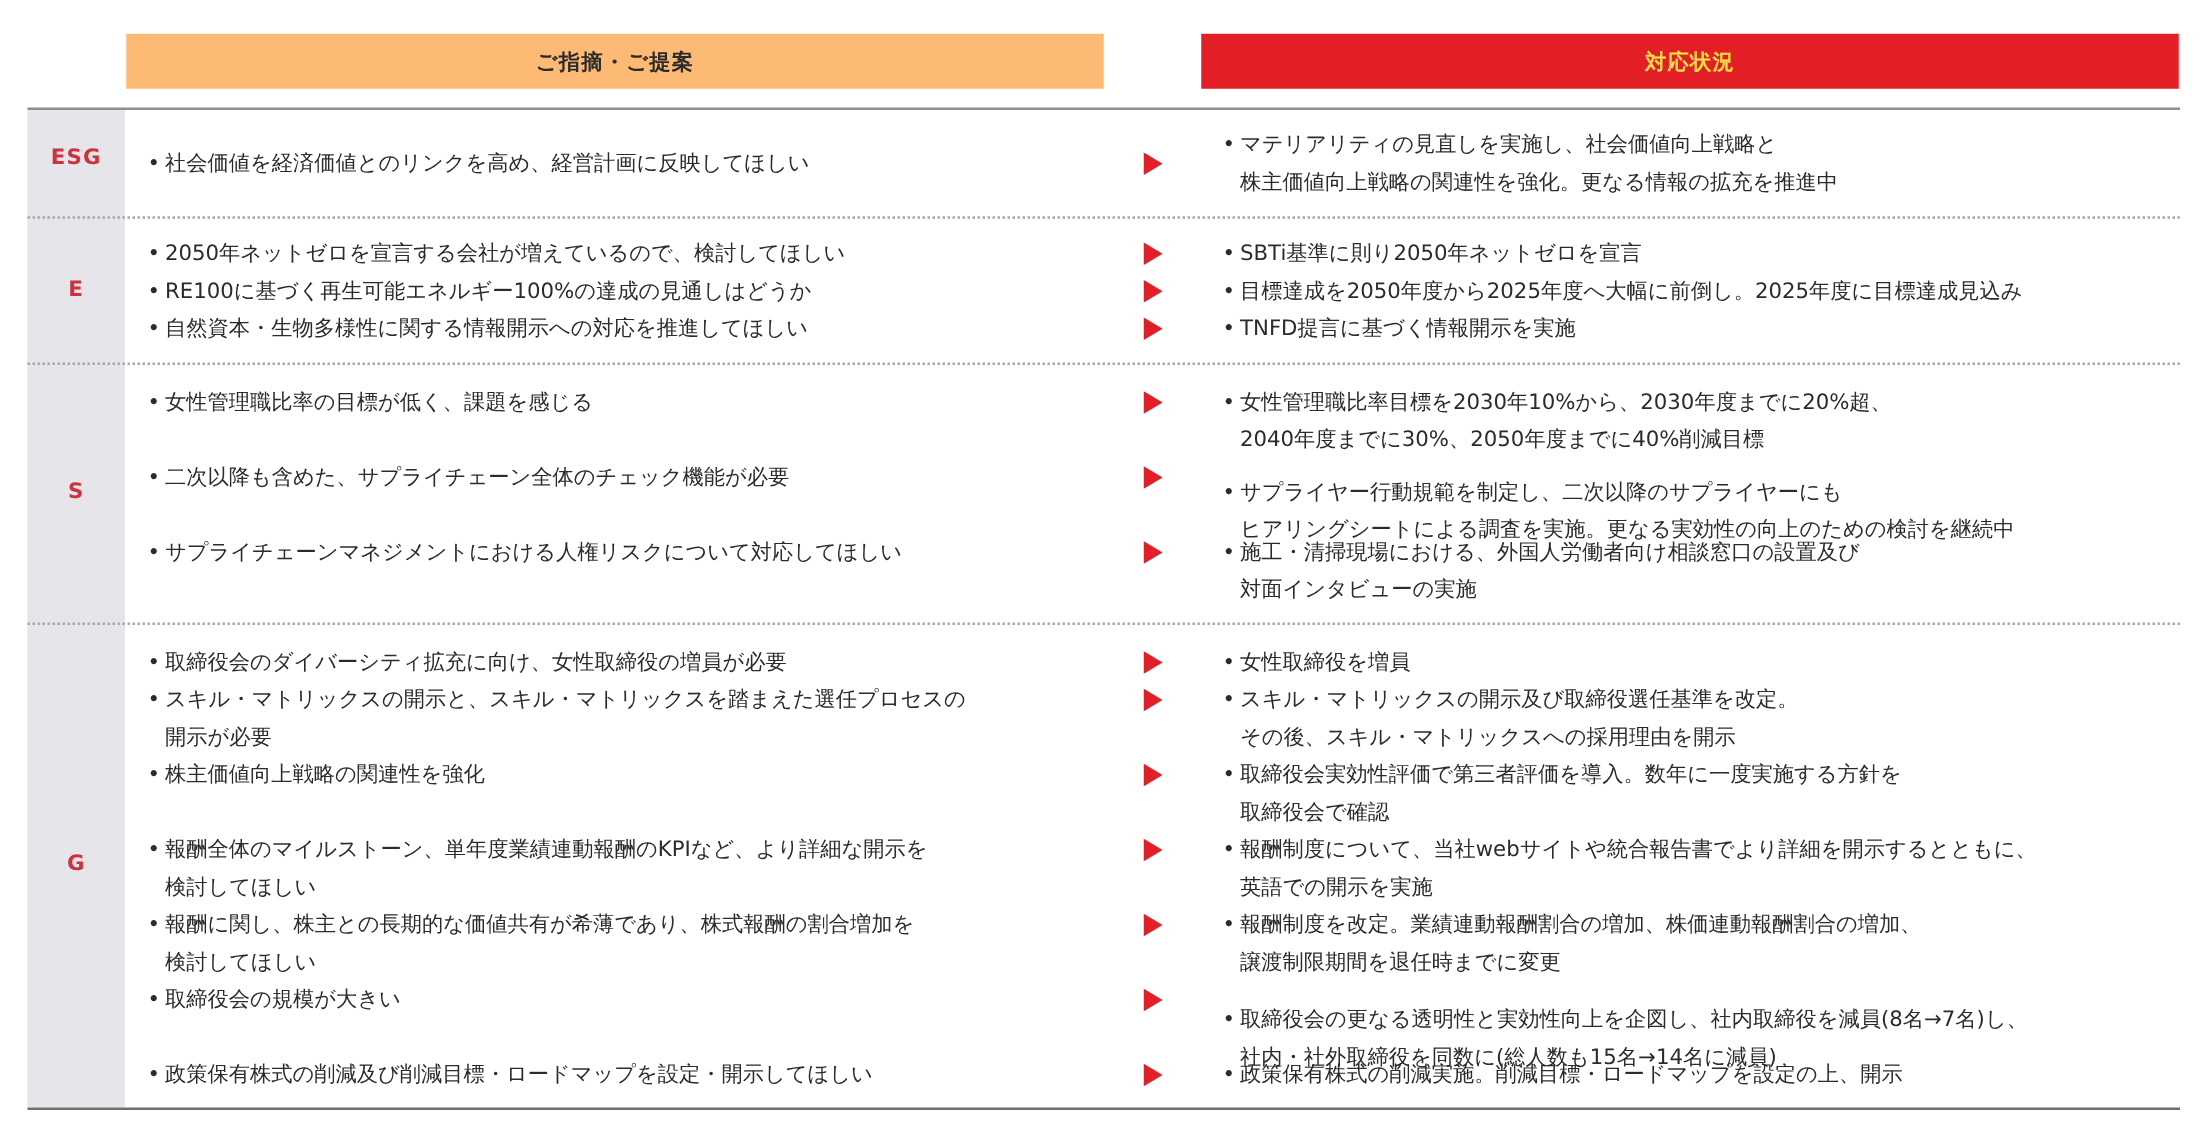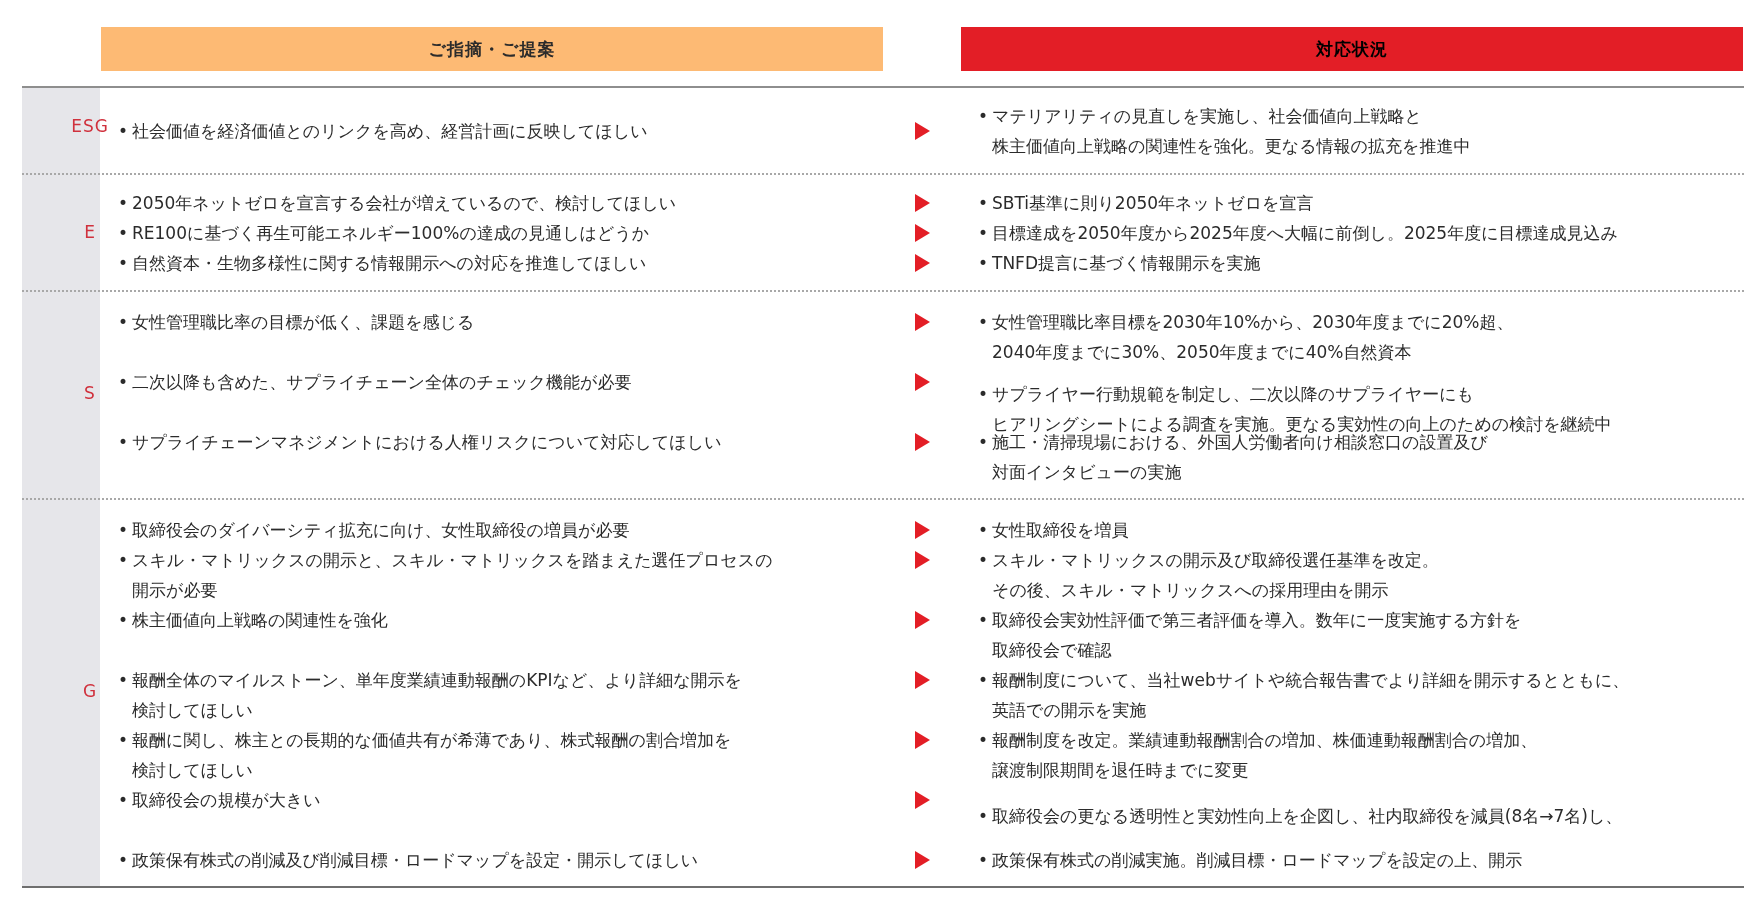--- a/index.html
+++ b/index.html
@@ -1,28 +1,28 @@
 <!DOCTYPE html>
 <html><head>
 <meta charset="utf-8">
 <style>
   html, body { margin: 0; padding: 0; background: #ffffff; }
   body { width: 1762px; height: 914px; position: relative; overflow: hidden;
          font-family: "DejaVu Sans", "Liberation Sans", sans-serif; color: #2b2b2b; }
   .hdr { position: absolute; top: 27px; height: 44px; display: flex; align-items: center; justify-content: center;
          font-weight: bold; font-size: 17px; letter-spacing: 1px; }
   .hdr-left { left: 101px; width: 782px; background: #fdba74; color: #2b2b2b; }
-  .hdr-right { left: 961px; width: 782px; background: #e31e26; color: #000000; }
+  .hdr-right { left: 961px; width: 782px; background: #e31e26; color: #fde047; }
   .topline { position: absolute; left: 22px; width: 1722px; top: 86px; height: 2px; background: #8e8e8e; }
   .botline { position: absolute; left: 22px; width: 1722px; top: 886px; height: 2px; background: #6f6f6f; }
   .cat-col { position: absolute; left: 22px; width: 78px; top: 88px; height: 798px; background: #e6e6ea; }
   .section { position: absolute; left: 22px; width: 1722px; }
   .section .dots { position: absolute; left: 0; right: 0; bottom: 0; height: 0; border-bottom: 2px dotted #a8a8a8; }
-  .cat-label { position: absolute; left: 0; width: 78px; text-align: center; font-weight: normal; font-size: 17px;
-               color: #d0313d; letter-spacing: 1px; padding-left: 29px; }
+  .cat-label { position: absolute; left: 0; width: 78px; text-align: center; font-weight: bold; font-size: 17px;
+               color: #d0313d; letter-spacing: 1px; }
   .item { position: absolute; left: 0; width: 1722px; }
   .ltext, .rtext { position: absolute; font-size: 17px; line-height: 30px; white-space: nowrap; }
   .ltext { left: 96px; }
   .rtext { left: 956px; }
   .bul { display: inline-block; width: 14px; }
   .cont { padding-left: 14px; }
   .arrow { position: absolute; left: 893px; width: 0; height: 0; border-top: 9px solid transparent; border-bottom: 9px solid transparent;
            border-left: 15px solid #e31e26; }
 </style>
 </head>
@@ -61,21 +61,21 @@
     <div class="rtext" style="top:0;"><span class="bul">•</span><span>TNFD提言に基づく情報開示を実施</span></div>
   </div>
   <div class="dots"></div>
 </div>
 
 <div class="section" style="top:292px;height:208px;">
   <div class="cat-label" style="top:91px;">S</div>
   <div class="item" style="top:15px;">
     <div class="ltext" style="top:0;"><span class="bul">•</span><span>女性管理職比率の目標が低く、課題を感じる</span></div>
     <div class="arrow" style="top:6px;"></div>
-    <div class="rtext" style="top:0;"><span class="bul">•</span><span>女性管理職比率目標を2030年10%から、2030年度までに20%超、</span><br><span class="cont">2040年度までに30%、2050年度までに40%自然資本</span></div>
+    <div class="rtext" style="top:0;"><span class="bul">•</span><span>女性管理職比率目標を2030年10%から、2030年度までに20%超、</span><br><span class="cont">2040年度までに30%、2050年度までに40%削減目標</span></div>
   </div>
   <div class="item" style="top:75px;">
     <div class="ltext" style="top:0;"><span class="bul">•</span><span>二次以降も含めた、サプライチェーン全体のチェック機能が必要</span></div>
     <div class="arrow" style="top:6px;"></div>
     <div class="rtext" style="top:12px;"><span class="bul">•</span><span>サプライヤー行動規範を制定し、二次以降のサプライヤーにも</span><br><span class="cont">ヒアリングシートによる調査を実施。更なる実効性の向上のための検討を継続中</span></div>
   </div>
   <div class="item" style="top:135px;">
     <div class="ltext" style="top:0;"><span class="bul">•</span><span>サプライチェーンマネジメントにおける人権リスクについて対応してほしい</span></div>
     <div class="arrow" style="top:6px;"></div>
     <div class="rtext" style="top:0;"><span class="bul">•</span><span>施工・清掃現場における、外国人労働者向け相談窓口の設置及び</span><br><span class="cont">対面インタビューの実施</span></div>
@@ -106,21 +106,21 @@
     <div class="rtext" style="top:0;"><span class="bul">•</span><span>報酬制度について、当社webサイトや統合報告書でより詳細を開示するとともに、</span><br><span class="cont">英語での開示を実施</span></div>
   </div>
   <div class="item" style="top:225px;">
     <div class="ltext" style="top:0;"><span class="bul">•</span><span>報酬に関し、株主との長期的な価値共有が希薄であり、株式報酬の割合増加を</span><br><span class="cont">検討してほしい</span></div>
     <div class="arrow" style="top:6px;"></div>
     <div class="rtext" style="top:0;"><span class="bul">•</span><span>報酬制度を改定。業績連動報酬割合の増加、株価連動報酬割合の増加、</span><br><span class="cont">譲渡制限期間を退任時までに変更</span></div>
   </div>
   <div class="item" style="top:285px;">
     <div class="ltext" style="top:0;"><span class="bul">•</span><span>取締役会の規模が大きい</span></div>
     <div class="arrow" style="top:6px;"></div>
-    <div class="rtext" style="top:16px;"><span class="bul">•</span><span>取締役会の更なる透明性と実効性向上を企図し、社内取締役を減員(8名→7名)し、</span><br></div>
+    <div class="rtext" style="top:16px;"><span class="bul">•</span><span>取締役会の更なる透明性と実効性向上を企図し、社内取締役を減員(8名→7名)し、</span><br><span class="cont">社内・社外取締役を同数に(総人数も15名→14名に減員)</span></div>
   </div>
   <div class="item" style="top:345px;">
     <div class="ltext" style="top:0;"><span class="bul">•</span><span>政策保有株式の削減及び削減目標・ロードマップを設定・開示してほしい</span></div>
     <div class="arrow" style="top:6px;"></div>
     <div class="rtext" style="top:0;"><span class="bul">•</span><span>政策保有株式の削減実施。削減目標・ロードマップを設定の上、開示</span></div>
   </div>
 </div>
 
 <div class="botline"></div>
 

